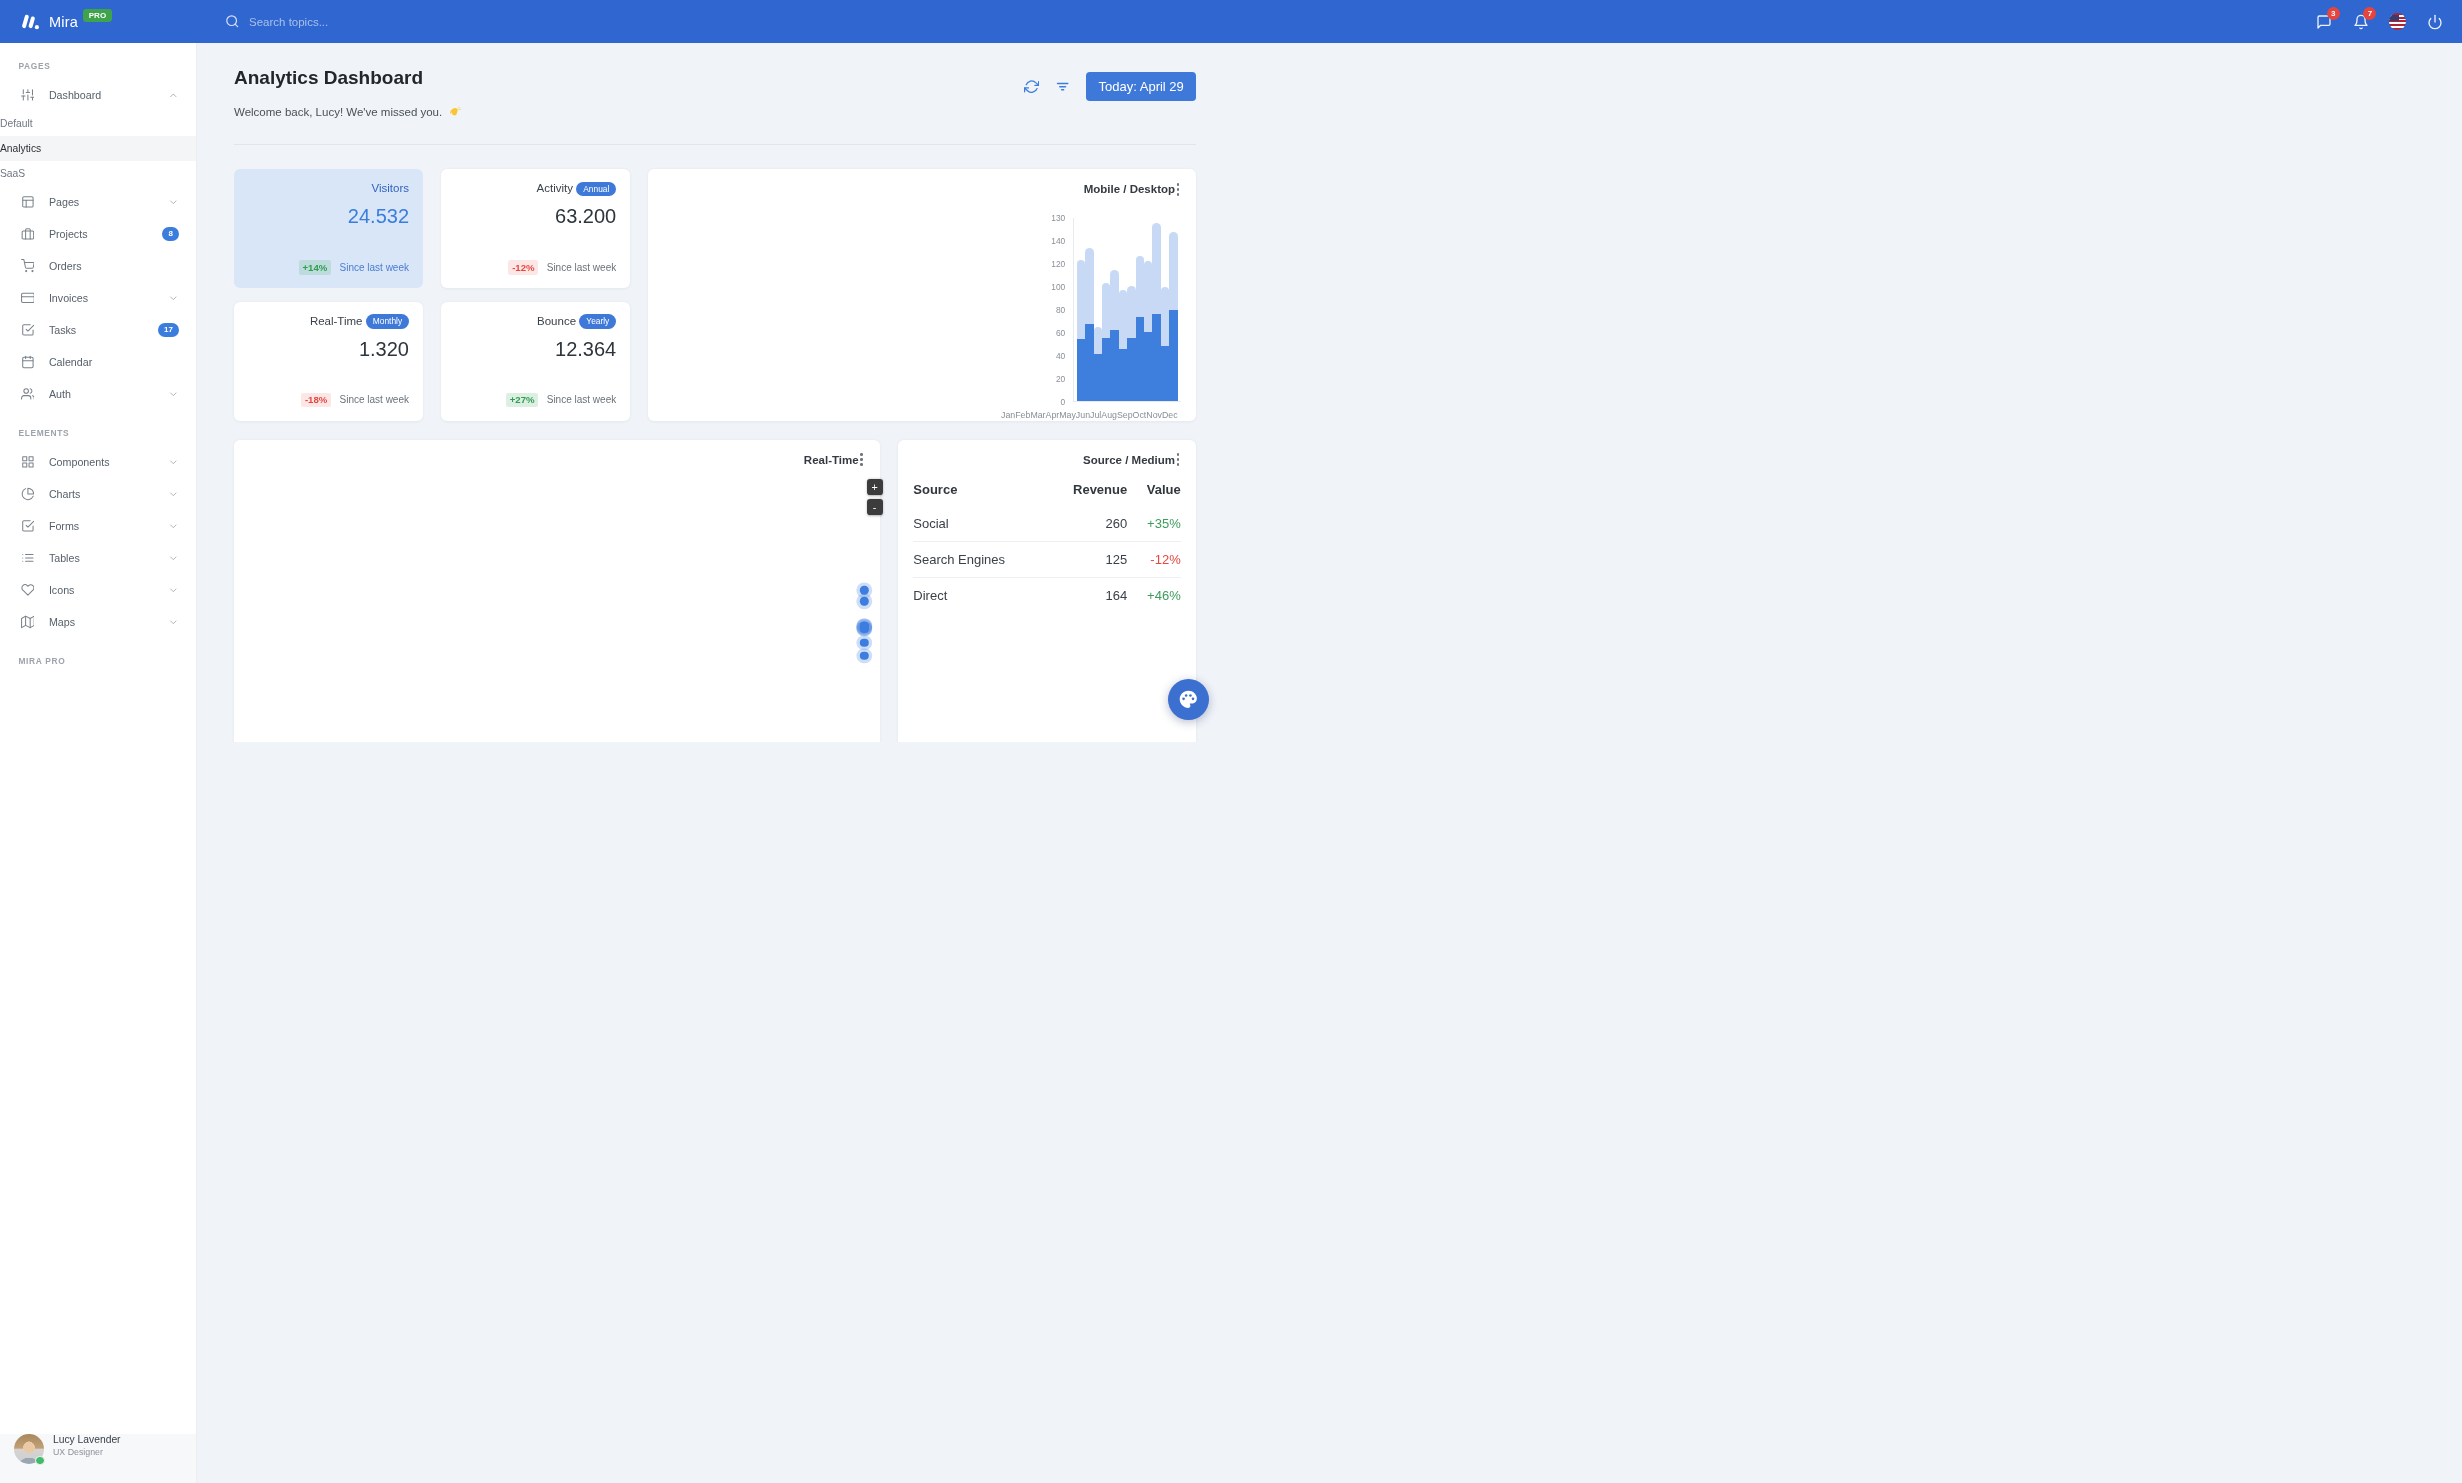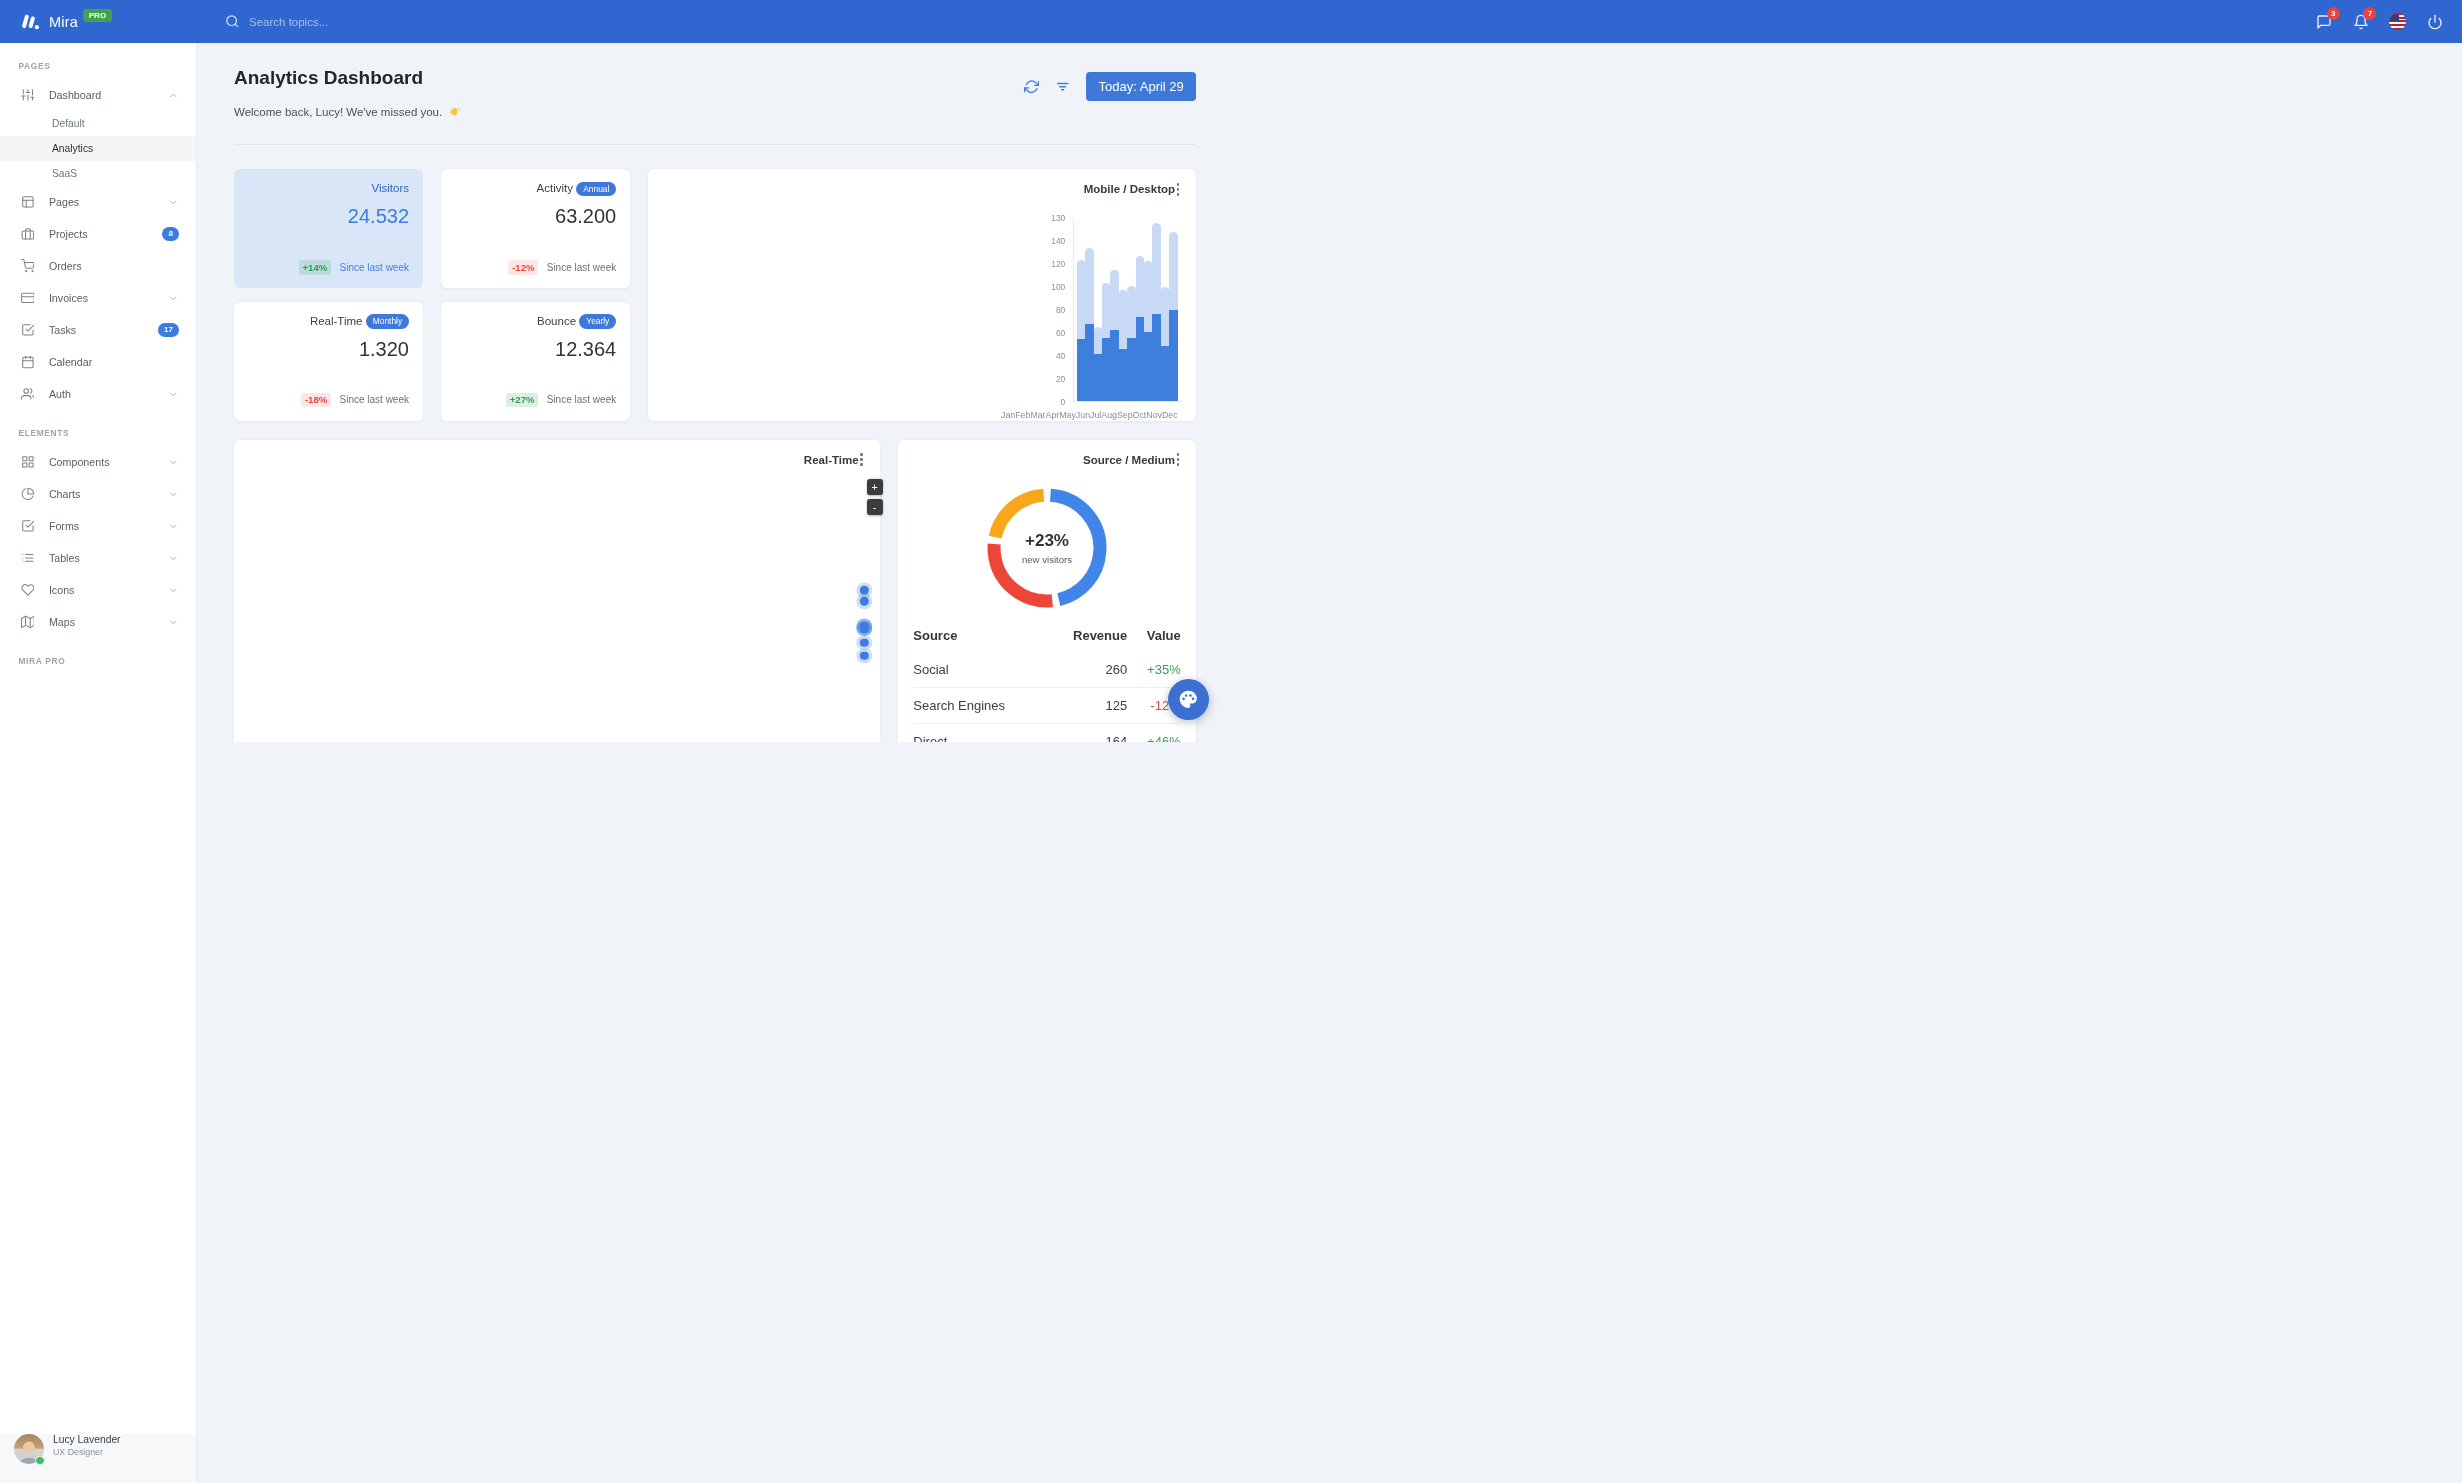--- a/index.html
+++ b/index.html
@@ -35,21 +35,21 @@
     border-right:0.8px solid #EBEDF0; z-index:40; }
   .side-label { font-size:8.4px; font-weight:600; letter-spacing:.08em; color:#9CA3AB; padding:18.4px 18.4px 7.6px; }
   .side-item { height:32px; display:flex; align-items:center; padding:0 17px 0 20.6px; color:#57606A;
     font-size:10.7px; cursor:pointer; }
   .s-icon { width:13.8px; height:13.8px; color:#7A828A; margin-right:14.5px; flex:none; }
   .s-icon svg { width:13.8px; height:13.8px; }
   .s-badge { margin-left:auto; background:#3B7DDD; color:#fff; border-radius:6.9px; font-size:8px;
     font-weight:700; padding:2.3px 6.1px; }
   .s-chev { margin-left:auto; width:10.7px; height:10.7px; color:#9AA1A8; }
   .s-chev svg { width:10.7px; height:10.7px; }
-  .side-sub { height:25px; line-height:25px; padding-left:52px; font-size:10.3px; color:#6F7680; cursor:pointer; }
+  .side-sub { height:25px; line-height:25px; font-size:10.3px; color:#6F7680; cursor:pointer; }
   .side-sub.active { background:#F4F5F6; color:#2C3237; }
   .side-user { position:absolute; bottom:0; left:0; right:0; height:49px; background:#F7F8F9;
     display:flex; align-items:flex-start; padding:0 10.7px 0 13.8px; gap:9.2px; }
   .avatar { width:30px; height:30px; border-radius:50%; position:relative; flex:none;
     background:
       radial-gradient(circle at 50% 118%, #9AA6B4 0 30%, rgba(0,0,0,0) 31%),
       radial-gradient(circle at 50% 44%, #EBC9A4 0 25%, rgba(0,0,0,0) 26%),
       linear-gradient(180deg,#A8875F 0%,#C3A176 48%,#D9D3CD 49%,#C9CFD6 100%);
   }
   .status-dot { position:absolute; bottom:-0.8px; right:-0.8px; width:9.2px; height:9.2px; border-radius:50%;
@@ -652,31 +652,20 @@
 
     <div class="card source-card">
       <div class="card-head">
         <span class="card-title">Source / Medium</span>
         <span class="dots">
             <i></i>
             <i></i>
             <i></i>
           </span>
       </div>
-      <div class="donut-wrap">
-        <svg id="donut-svg" width="132" height="132" viewBox="0 0 172 172">
-            <circle cx="86" cy="86" r="69" fill="none" stroke="#4285E8" stroke-width="17" stroke-dasharray="196.3193887264149 433.53978619539146" transform="rotate(-86.26331872740768 86 86)"></circle>
-            <circle cx="86" cy="86" r="69" fill="none" stroke="#EE4539" stroke-width="17" stroke-dasharray="120.5091528889694 433.53978619539146" transform="rotate(84.22848455128083 86 86)"></circle>
-            <circle cx="86" cy="86" r="69" fill="none" stroke="#F9A61B" stroke-width="17" stroke-dasharray="89.71124458000716 433.53978619539146" transform="rotate(191.76946815783825 86 86)"></circle>
-          </svg>
-        <div class="donut-center">
-          <span class="donut-val">+23%</span>
-          <span class="donut-sub">new visitors</span>
-        </div>
-      </div>
       <table class="src-table">
         <colgroup>
             <col class="c1">
             <col class="c2">
             <col class="c3">
           </colgroup>
         <thead>
           <tr>
             <th>Source</th>
             <th class="num">Revenue</th>

